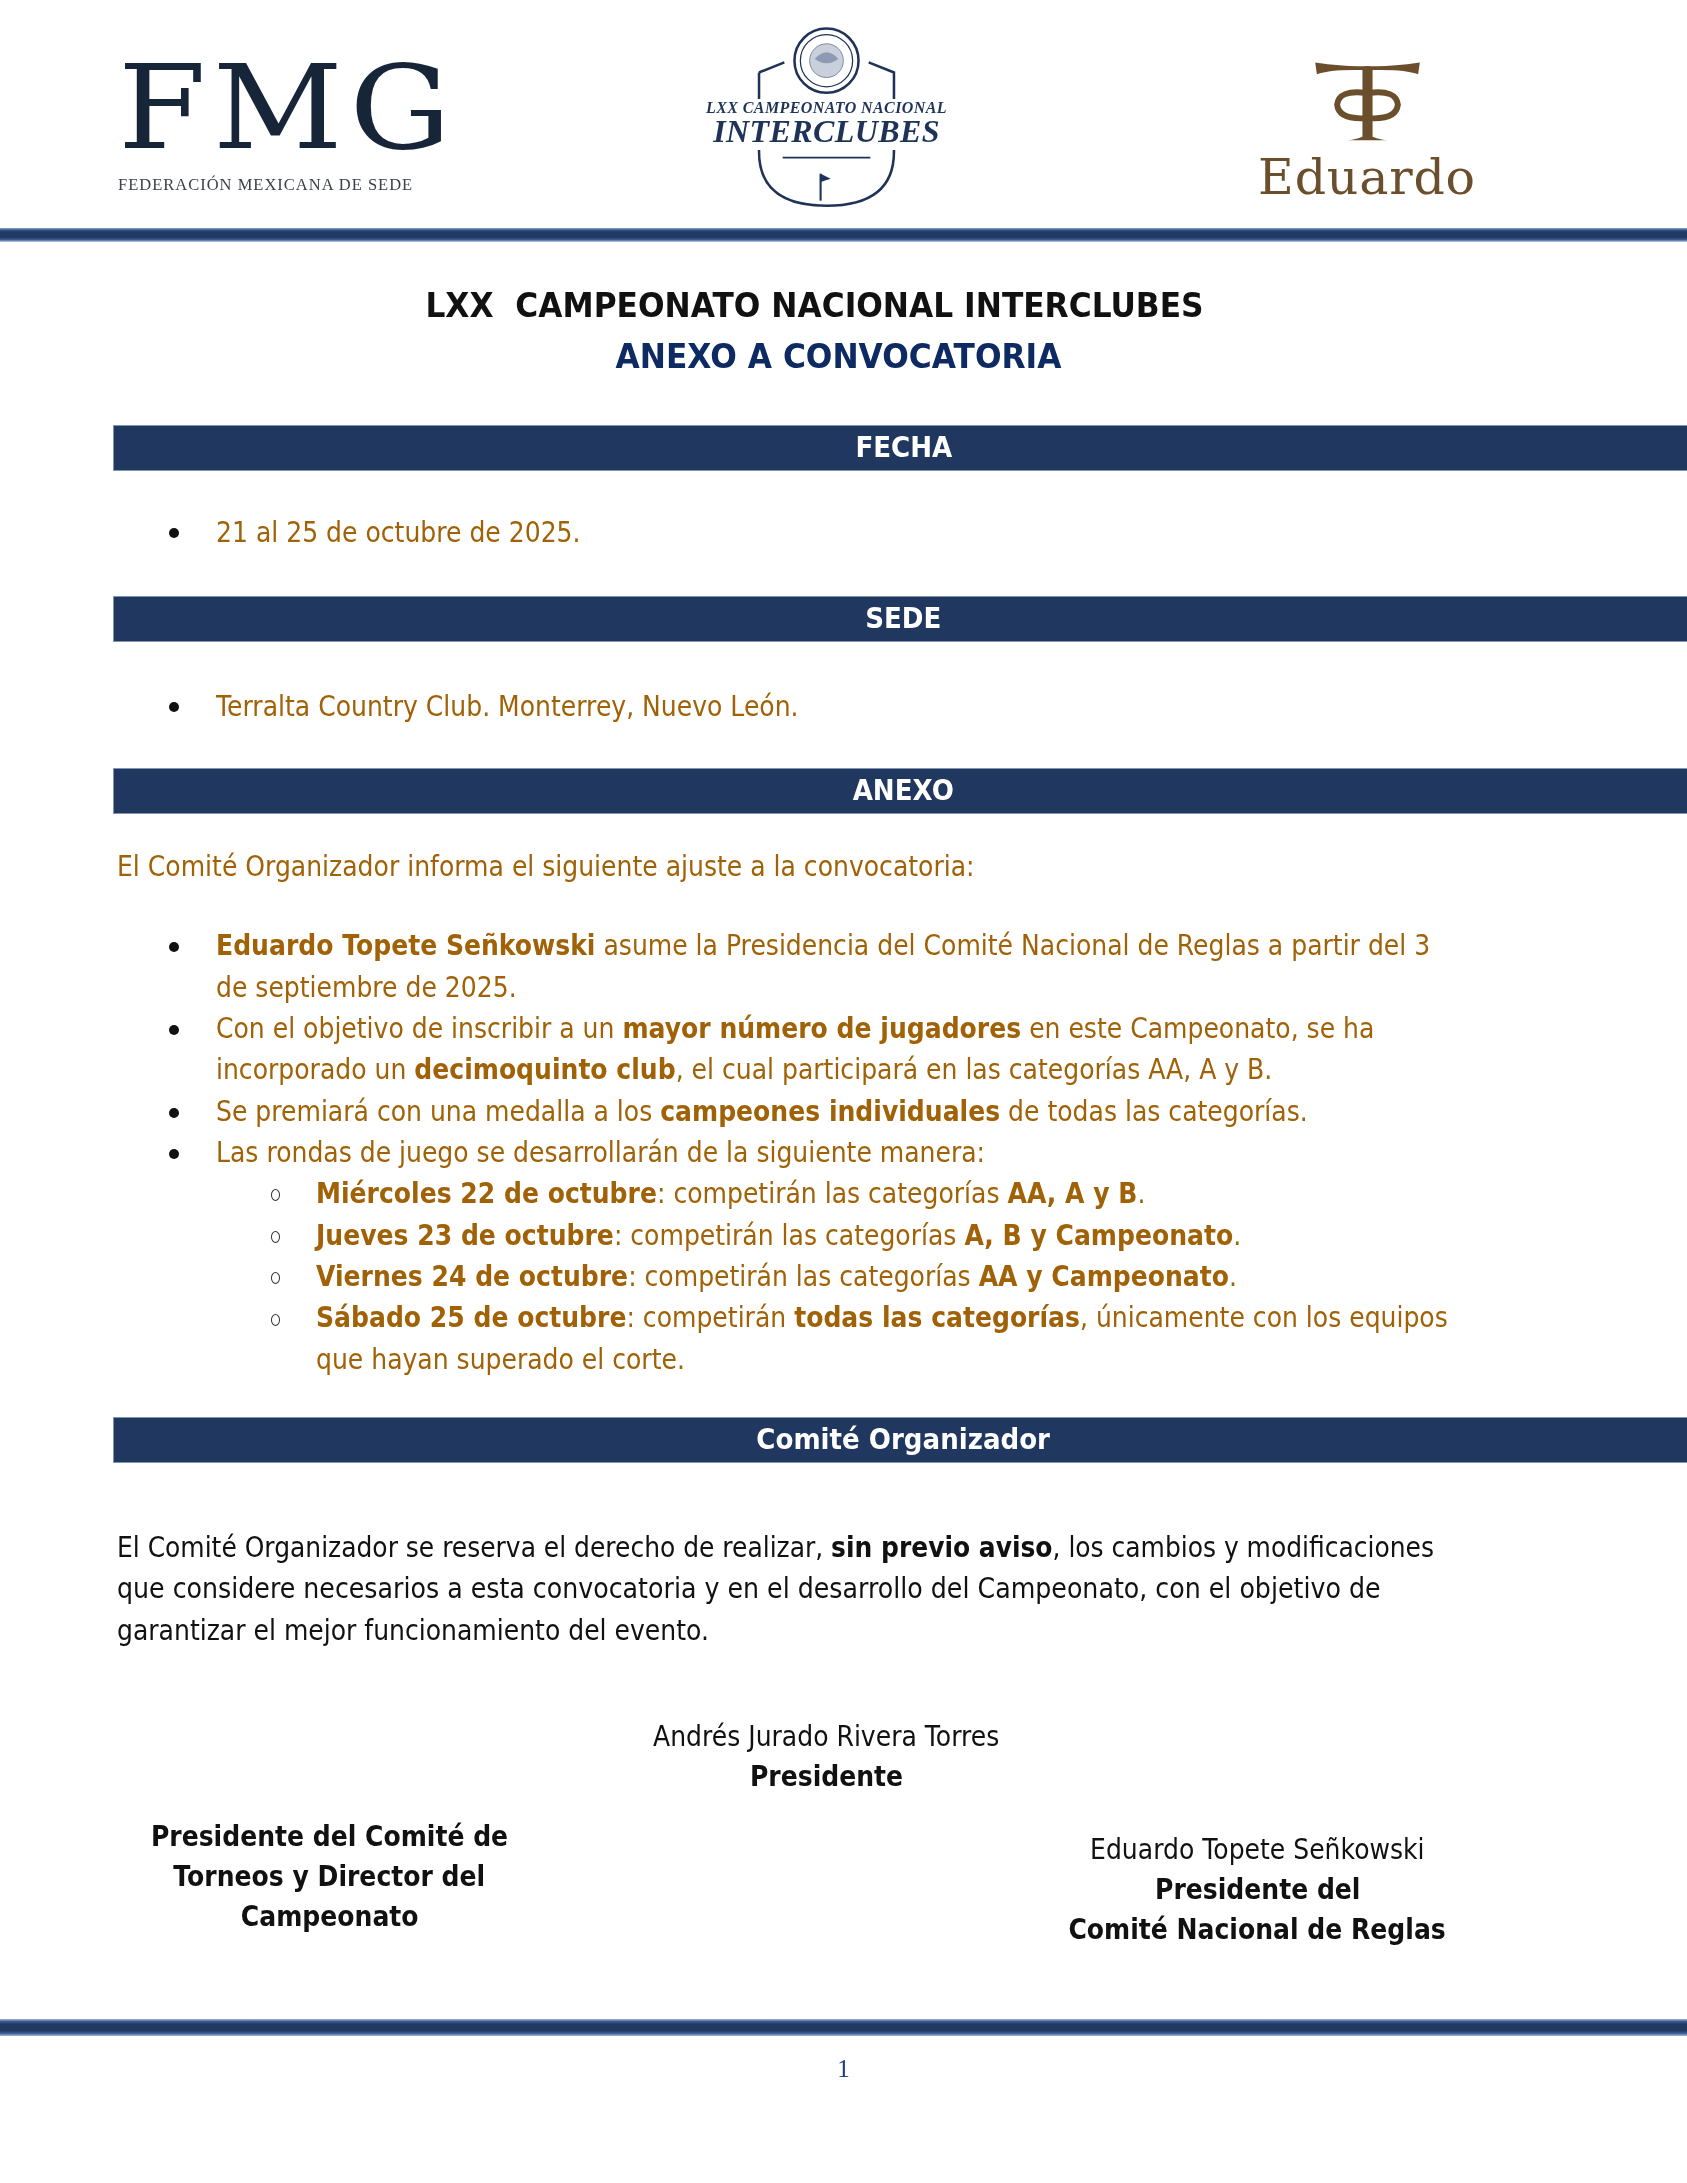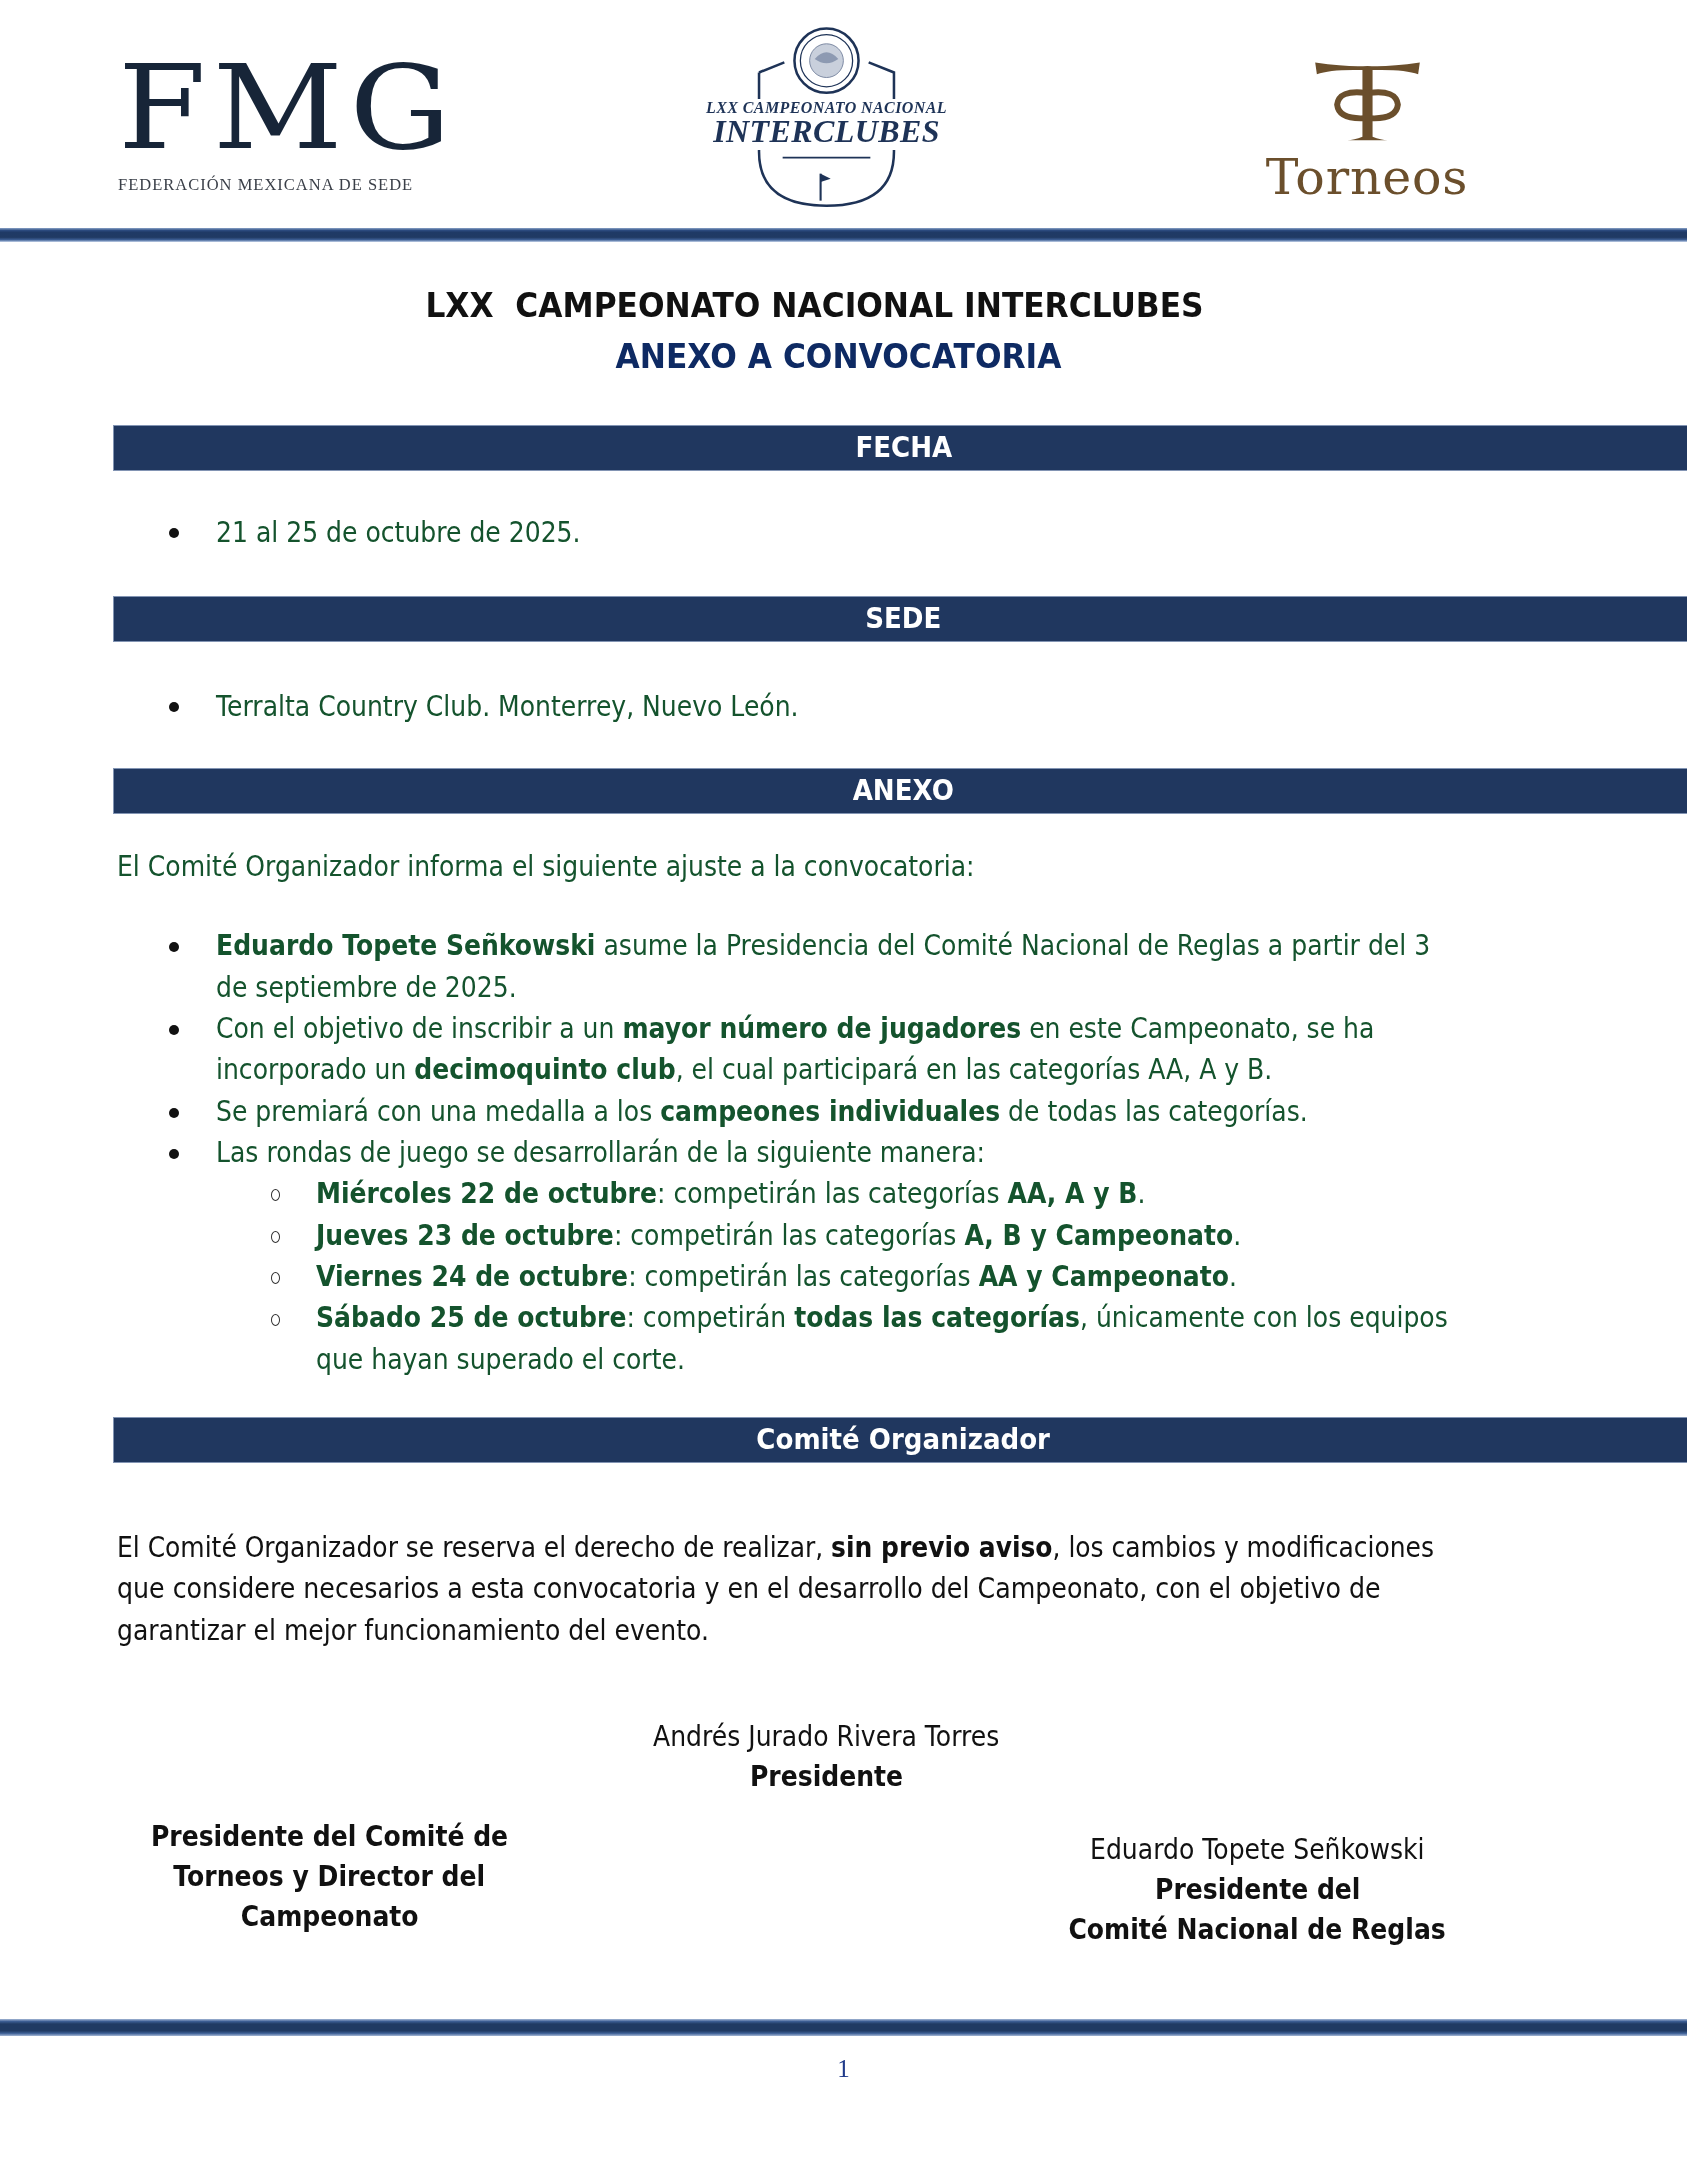--- a/index.html
+++ b/index.html
@@ -85,21 +85,21 @@
     .section-bar span { display: inline-block; transform: scaleX(0.9); }
     #bar-fecha  { top: 425px; }
     #bar-sede   { top: 596px; }
     #bar-anexo  { top: 768px; }
     #bar-comite { top: 1417px; }
 
     
     .txt {
       position: absolute;
       font-family: "DejaVu Sans", sans-serif; font-size: 29px;
-      color: #14532d; line-height: 41px; white-space: nowrap;
+      color: #a16207; line-height: 41px; white-space: nowrap;
     }
     .cond { display: inline-block; transform: scaleX(0.865); transform-origin: left center; }
     .bullet {
       position: absolute; width: 10px; height: 10px; border-radius: 50%;
       background: #111111;
     }
     .circle {
       position: absolute; width: 9.3px; height: 11.8px; border-radius: 50%;
       border: 1.7px solid #333333;
     }
@@ -155,21 +155,21 @@
 </div>
 
 <div id="logo-terralta" class="abs">
   <svg width="135" height="88" viewBox="0 0 160 104">
 
     <path d="M18 4 Q60 10 80 8 Q100 10 142 4 L140 18 Q124 12 86 13 L86 92 Q96 96 104 96 L56 96 Q64 96 74 92 L74 13 Q36 12 20 18 Z" fill="#6b4f2c"></path>
 
     <path d="M78 40 Q46 36 44 54 Q46 72 78 70" fill="none" stroke="#6b4f2c" stroke-width="7"></path>
     <path d="M82 40 Q114 36 116 54 Q114 72 82 70" fill="none" stroke="#6b4f2c" stroke-width="7"></path>
   </svg>
-  <div class="terralta-word">Torneos</div>
+  <div class="terralta-word">Eduardo</div>
 </div>
 
 <div id="rule-top" class="rule"></div>
 
 <div id="title-main" class="title-line" style="white-space:pre;">LXX  CAMPEONATO NACIONAL INTERCLUBES</div>
 <div id="title-sub" class="title-line">ANEXO A CONVOCATORIA</div>
 
 <div id="bar-fecha" class="section-bar">
   <span>FECHA</span>
 </div>

